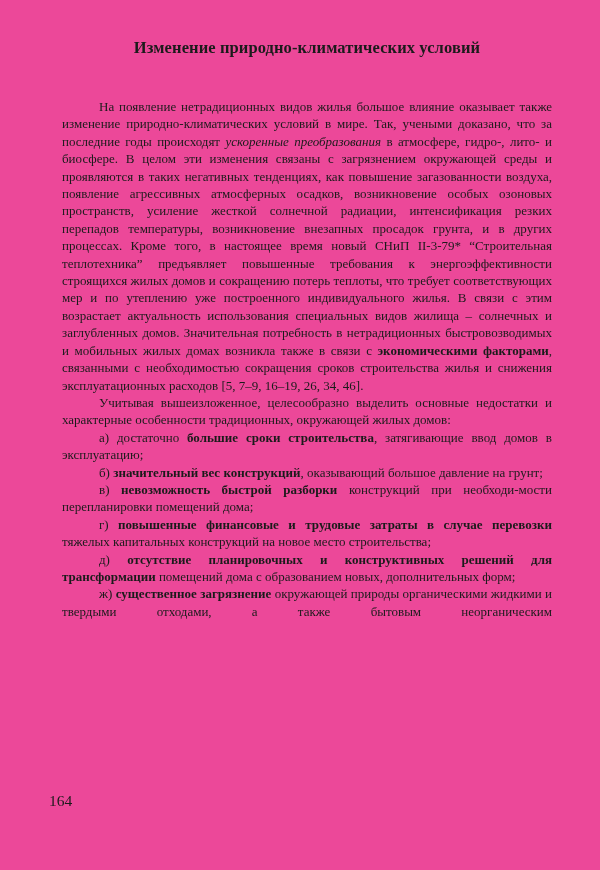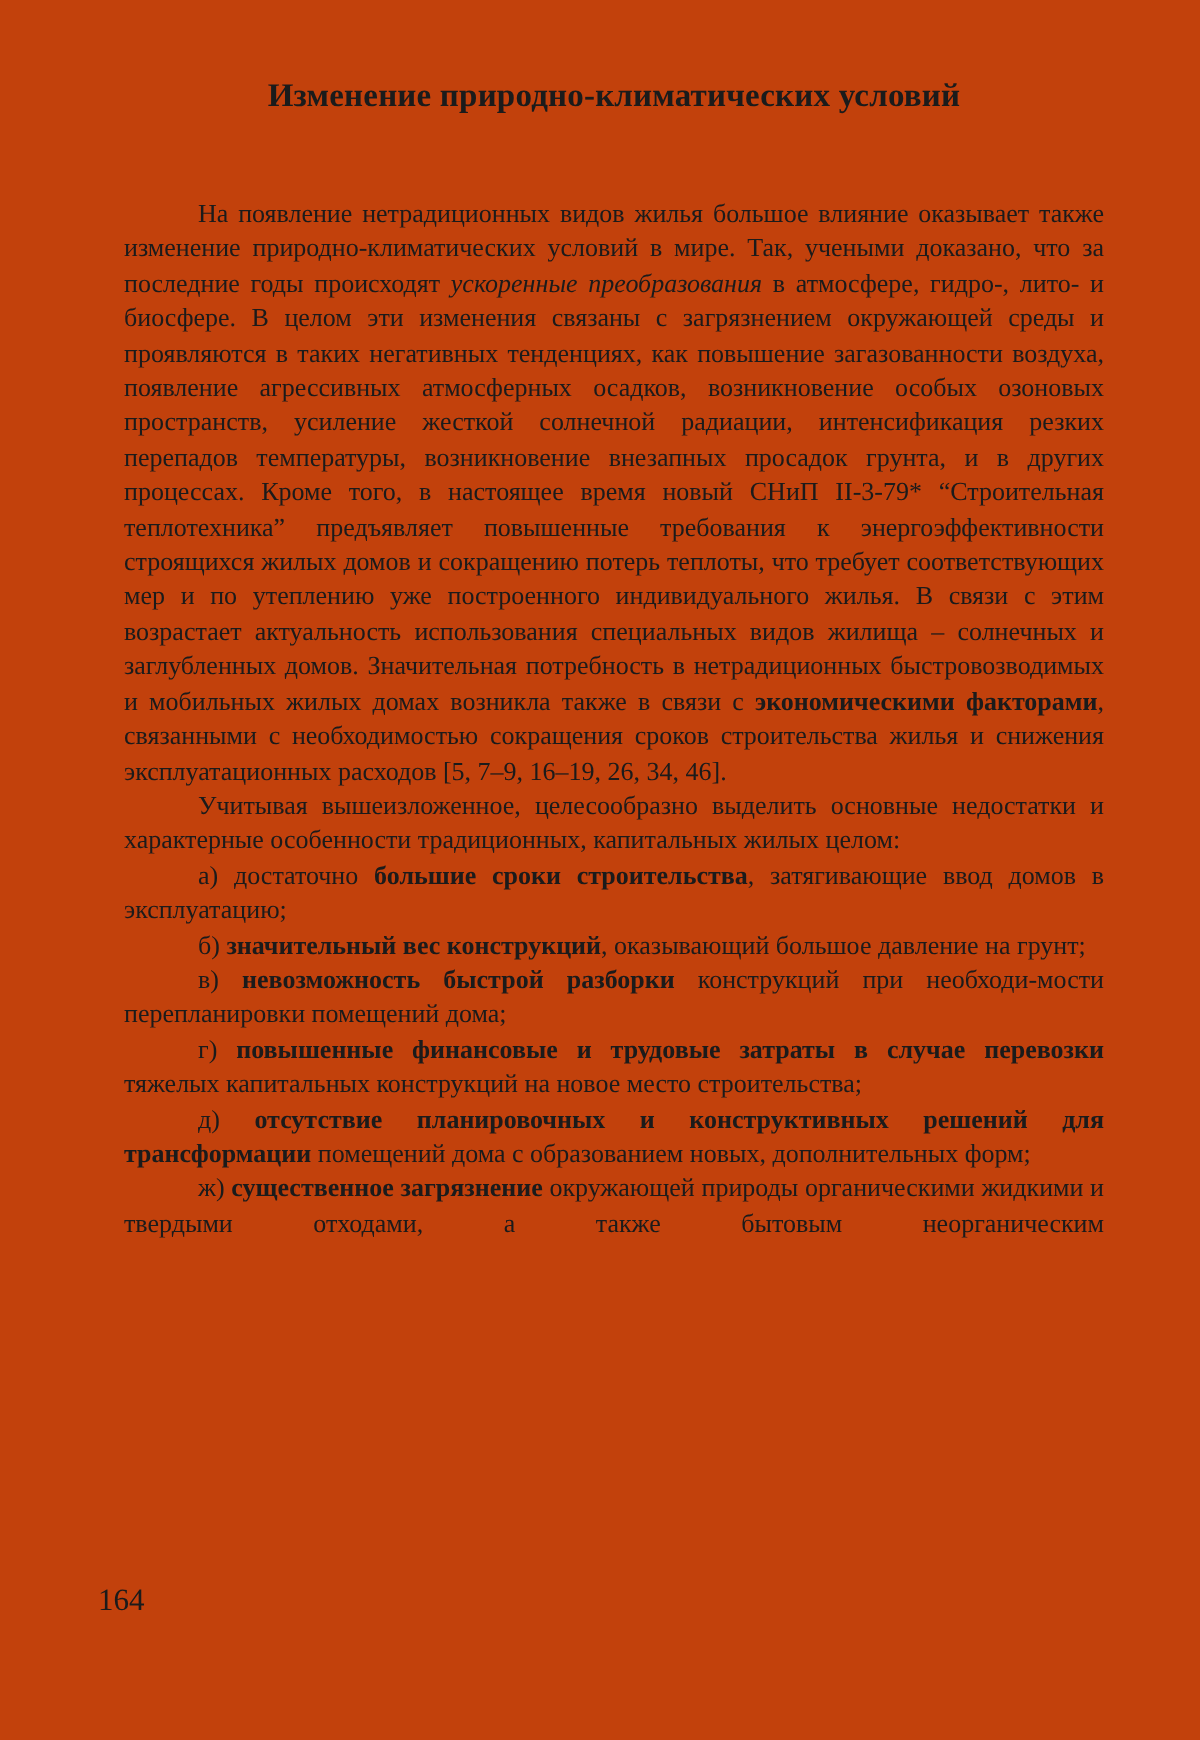--- a/index.html
+++ b/index.html
@@ -46,26 +46,26 @@
     position: absolute;
     left: 49px;
     top: 792px;
     font-size: 15.5px;
     line-height: 17px;
   }
 </style>
 </head>
 <body>
 
-<div class="page" style="background: #c2410c; color: rgb(27, 27, 27);">
+<div class="page" style="background: #ec4899; color: rgb(27, 27, 27);">
   <h1 class="title">Изменение природно-климатических условий</h1>
 
   <div class="body-text">
       <p class="para"><span>На появление нетрадиционных видов жилья большое влияние оказывает также изменение природно-климатических условий в мире. Так, учеными доказано, что за последние годы происходят </span><span class="i">ускоренные преобразования</span><span> в атмосфере, гидро-, лито- и биосфере. В целом эти изменения связаны с загрязнением окружающей среды и проявляются в таких негативных тенденциях, как повышение загазованности воздуха, появление агрессивных атмосферных осадков, возникновение особых озоновых пространств, усиление жесткой солнечной радиации, интенсификация резких перепадов температуры, возникновение внезапных просадок грунта, и в других процессах. Кроме того, в настоящее время новый СНиП II-3-79* “Строительная теплотехника” предъявляет повышенные требования к энергоэффективности строящихся жилых домов и сокращению потерь теплоты, что требует соответствующих мер и по утеплению уже построенного индивидуального жилья. В связи с этим возрастает актуальность использования специальных видов жилища – солнечных и заглубленных домов. Значительная потребность в нетрадиционных быстровозводимых и мобильных жилых домах возникла также в связи с </span><span class="b">экономическими факторами</span><span>, связанными с необходимостью сокращения сроков строительства жилья и снижения эксплуатационных расходов [5, 7–9, 16–19, 26, 34, 46].</span></p>
-      <p class="para"><span>Учитывая вышеизложенное, целесообразно выделить основные недостатки и характерные особенности традиционных, капитальных жилых целом:</span></p>
+      <p class="para"><span>Учитывая вышеизложенное, целесообразно выделить основные недостатки и характерные особенности традиционных, окружающей жилых домов:</span></p>
       <p class="para"><span>а) достаточно </span><span class="b">большие сроки строительства</span><span>, затягивающие ввод домов в эксплуатацию;</span></p>
       <p class="para"><span>б) </span><span class="b">значительный вес конструкций</span><span>, оказывающий большое давление на грунт;</span></p>
       <p class="para"><span>в) </span><span class="b">невозможность быстрой разборки</span><span> конструкций при необходи-мости перепланировки помещений дома;</span></p>
       <p class="para"><span>г) </span><span class="b">повышенные финансовые и трудовые затраты в случае перевозки</span><span> тяжелых капитальных конструкций на новое место строительства;</span></p>
       <p class="para"><span>д) </span><span class="b">отсутствие планировочных и конструктивных решений для трансформации</span><span> помещений дома с образованием новых, дополнительных форм;</span></p>
       <p class="para jl"><span>ж) </span><span class="b">существенное загрязнение</span><span> окружающей природы органическими жидкими и твердыми отходами, а также бытовым неорганическим</span></p>
     </div>
 
   <div class="page-number">164</div>
 </div>

